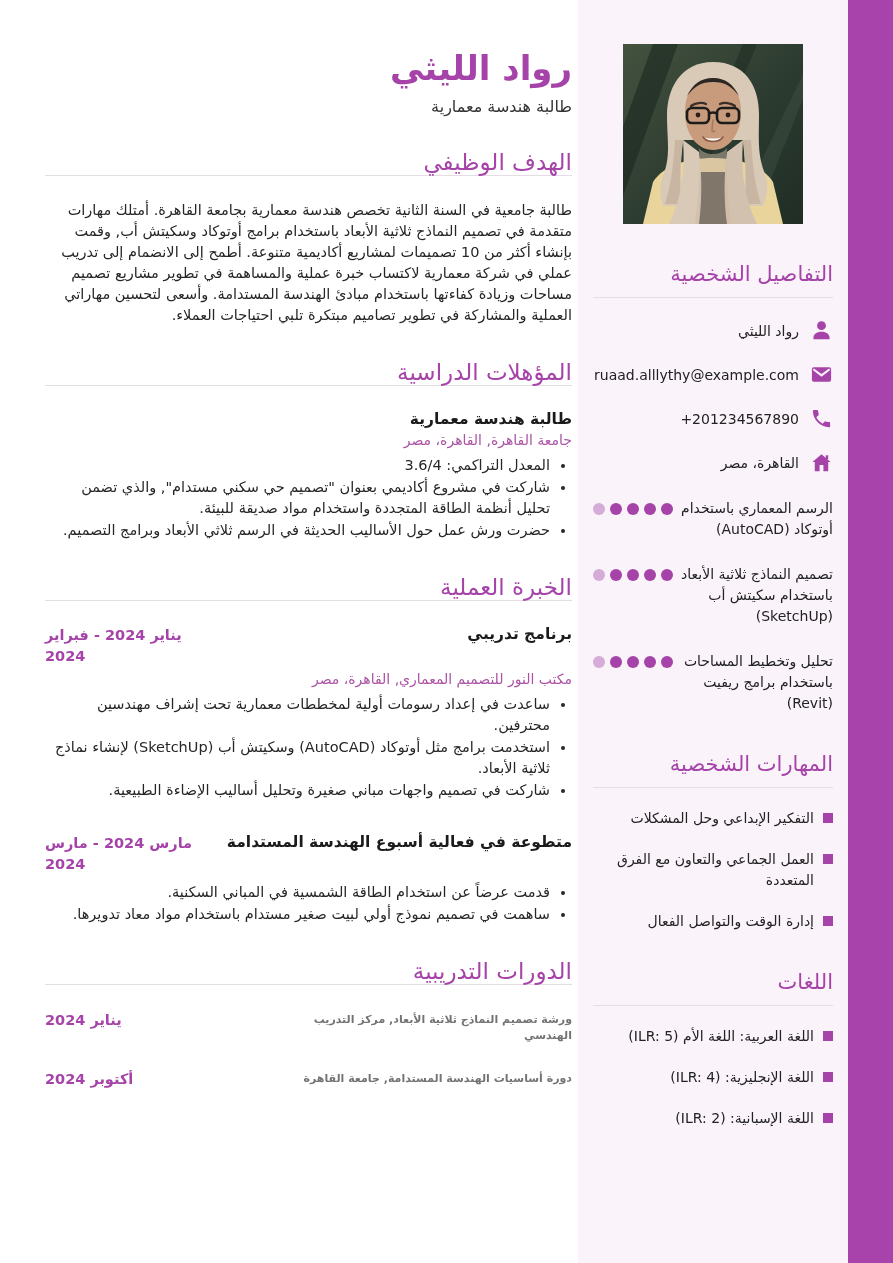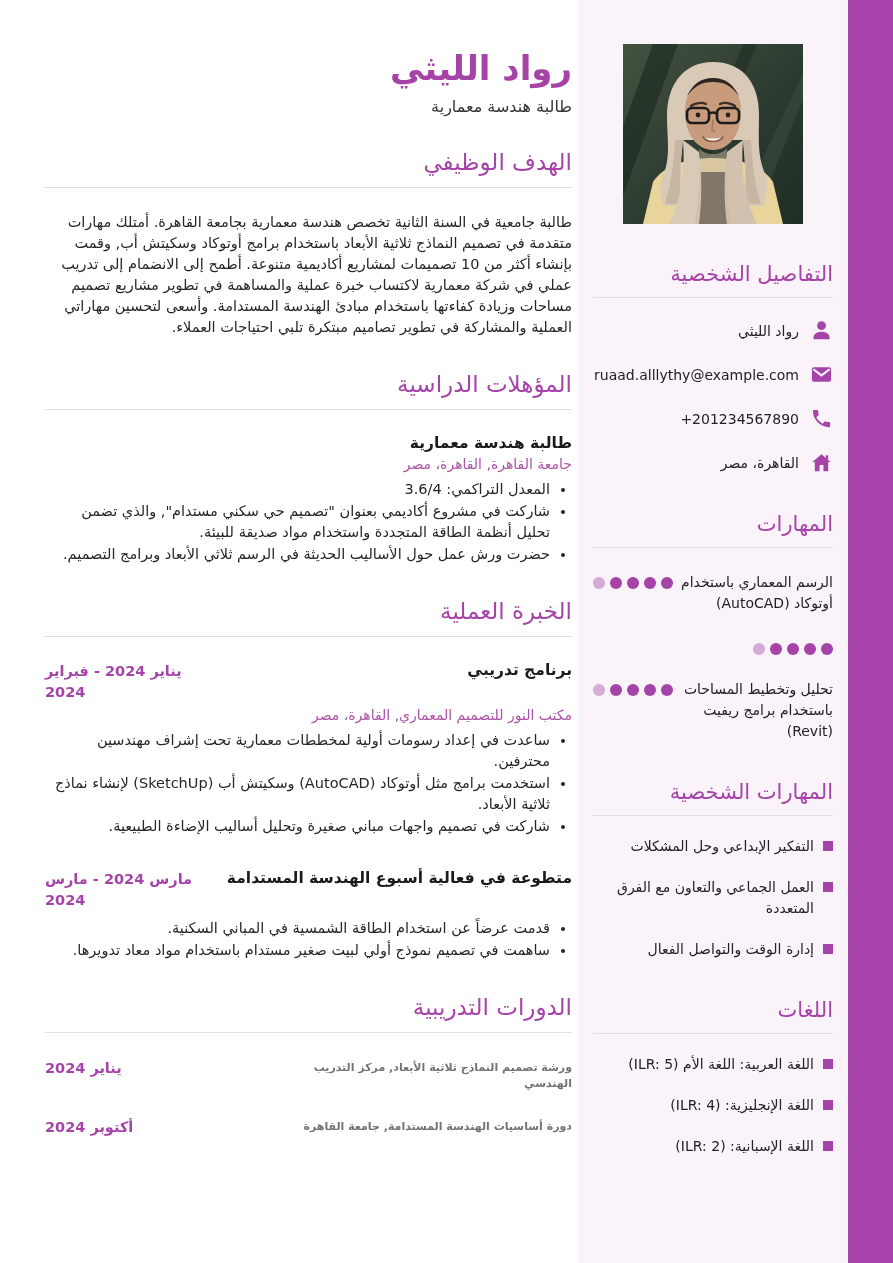--- a/index.html
+++ b/index.html
@@ -28,21 +28,21 @@
   .dots{display:flex;gap:5px;padding-top:5px;flex:none;}
   .dot{width:12px;height:12px;border-radius:50%;background:#d5abd8;}
   .dot.filled{background:var(--accent);}
   .plist{margin:2px 15px 0;}
   .plist-item{display:flex;gap:9px;margin-top:20px;align-items:flex-start;font-size:14px;line-height:1.5;color:#222;}
   .sq{flex:none;width:10px;height:10px;margin-top:5px;background:var(--accent);}
   
   .main{flex:1;padding:0 6px 0 45px;color:var(--text);}
   .name{font-size:34px;font-weight:bold;color:var(--accent);margin-top:48px;text-align:right;line-height:1.2;}
   .subtitle{font-size:16px;color:#333;margin-top:8px;text-align:right;}
-  .sec{font-size:23px;font-weight:400;color:var(--accent);margin-top:33px;padding-bottom:12px;border-bottom:1px solid var(--divider);text-align:right;}
+  .sec{font-size:23px;font-weight:400;color:var(--accent);margin-top:33px;border-bottom:1px solid var(--divider);text-align:right;}
   .objective{margin-top:24px;font-size:14.5px;line-height:1.45;text-align:right;}
   .entry{margin-top:24px;}
   .entry-head{display:flex;justify-content:space-between;align-items:flex-start;}
   .entry-title{font-size:15.5px;font-weight:bold;color:#1b1b1b;text-align:right;flex:1;}
   .entry-date{flex:none;width:162px;font-size:14.5px;font-weight:bold;color:var(--accent);text-align:left;line-height:1.45;}
   .entry-org{font-size:14px;color:var(--accent-soft);margin-top:4px;text-align:right;}
   .bullets{margin:7px 22px 0 0;list-style:disc;}
   .bullets li{font-size:14.5px;line-height:1.45;margin-top:1px;text-align:right;}
   .course{display:flex;justify-content:space-between;align-items:flex-start;margin-top:27px;}
   .course-name{font-size:11px;font-weight:bold;color:#737373;max-width:300px;text-align:right;line-height:1.45;}
@@ -131,33 +131,33 @@
         <span class="cicon">
           <svg viewBox="0 0 24 24" fill="#a643a9">
               <path d="M12,3.5 L2.5,11.5 L5,11.5 L5,21 L10,21 L10,14.5 L14,14.5 L14,21 L19,21 L19,11.5 L21.5,11.5 Z"></path>
               <rect x="16.4" y="4.5" width="2.6" height="4"></rect>
             </svg>
         </span>
         <span class="ctext">القاهرة، مصر</span>
       </div>
     </div>
 
-    <h2 class="side-sec">المهارات</h2>
     <div>
       <div class="skill">
         <div class="skill-text">الرسم المعماري باستخدام أوتوكاد (AutoCAD)</div>
         <div class="dots">
             <span class="dot filled"></span>
             <span class="dot filled"></span>
             <span class="dot filled"></span>
             <span class="dot filled"></span>
             <span class="dot"></span>
           </div>
       </div>
       <div class="skill">
+        <div class="skill-text">تصميم النماذج ثلاثية الأبعاد باستخدام سكيتش أب (SketchUp)</div>
         <div class="dots">
             <span class="dot filled"></span>
             <span class="dot filled"></span>
             <span class="dot filled"></span>
             <span class="dot filled"></span>
             <span class="dot"></span>
           </div>
       </div>
       <div class="skill">
         <div class="skill-text">تحليل وتخطيط المساحات باستخدام برامج ريفيت (Revit)</div>

